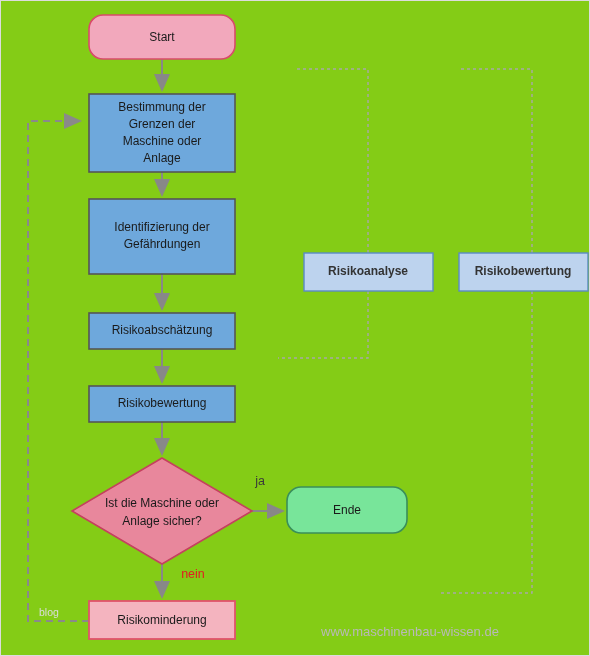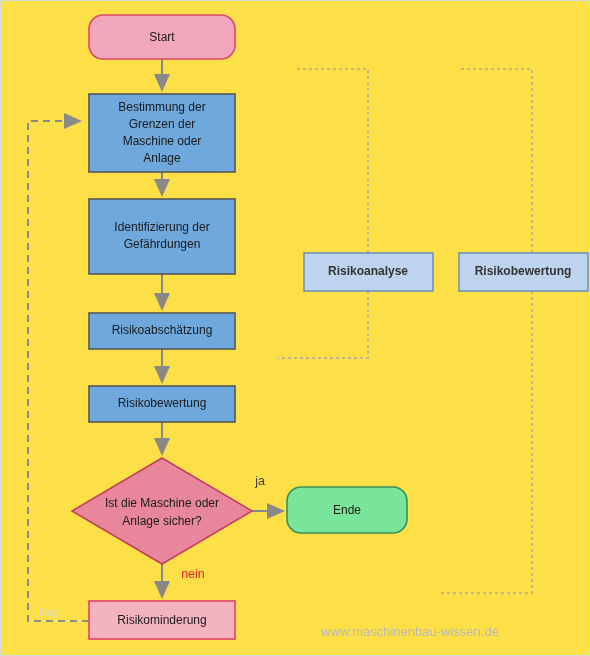--- a/index.html
+++ b/index.html
@@ -4,21 +4,21 @@
 <style>
   html, body {
     margin: 0;
     padding: 0;
     background: #ffffff;
   }
   #canvas {
     position: relative;
     width: 590px;
     height: 656px;
-    background: #fde047;
+    background: #84cc16;
     border: 1px solid #dcdcdc;
     box-sizing: border-box;
     overflow: hidden;
     font-family: "Liberation Sans", sans-serif;
   }
   #diagram-svg {
     position: absolute;
     left: 0;
     top: 0;
     width: 590px;

